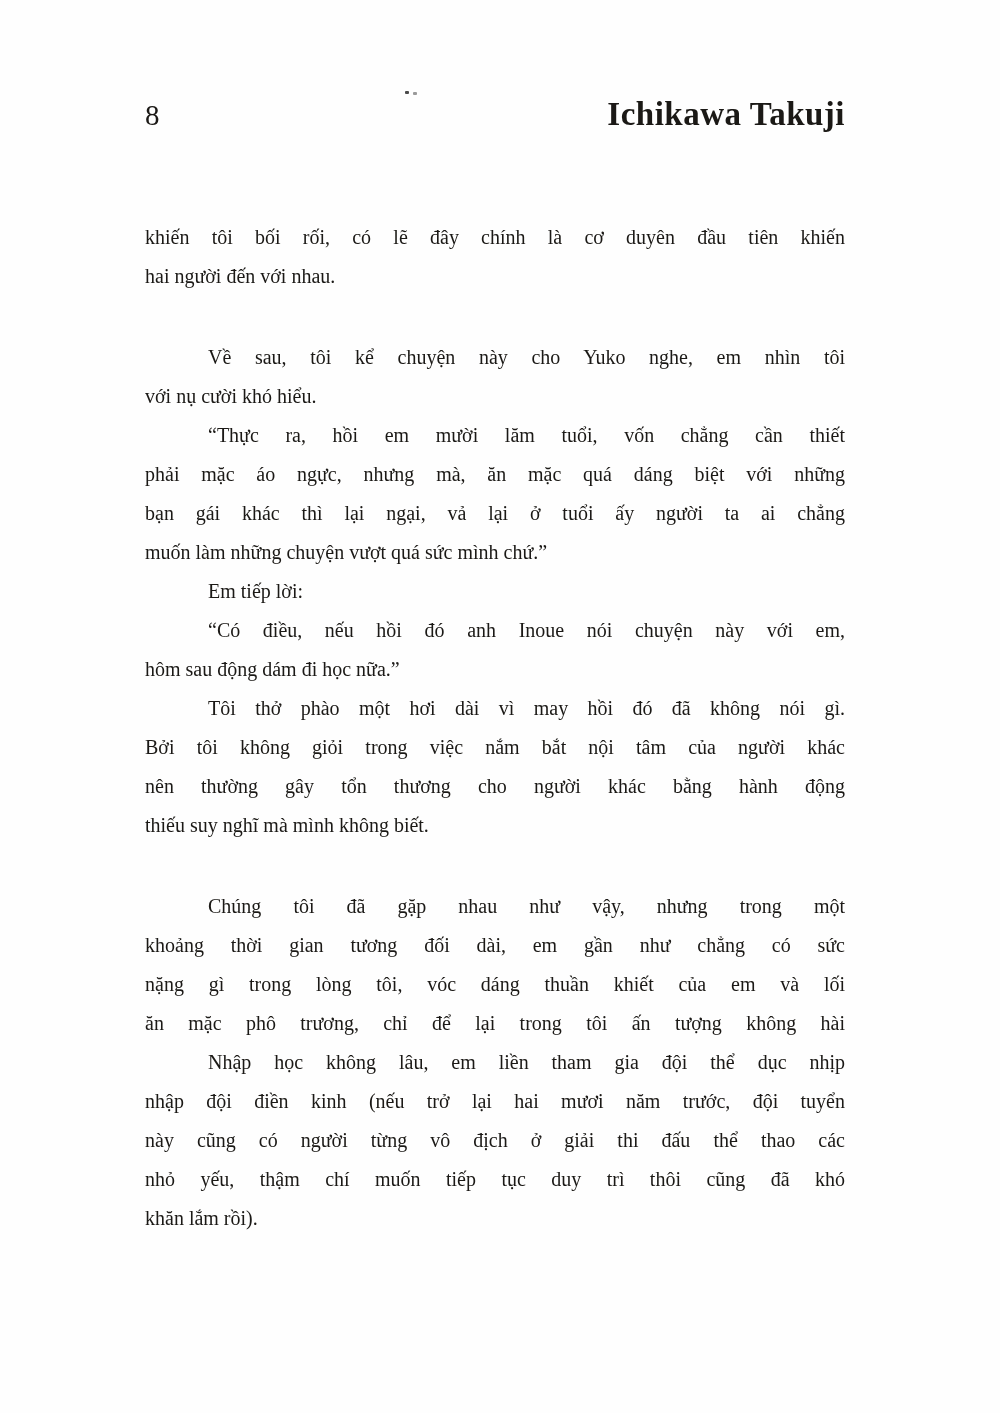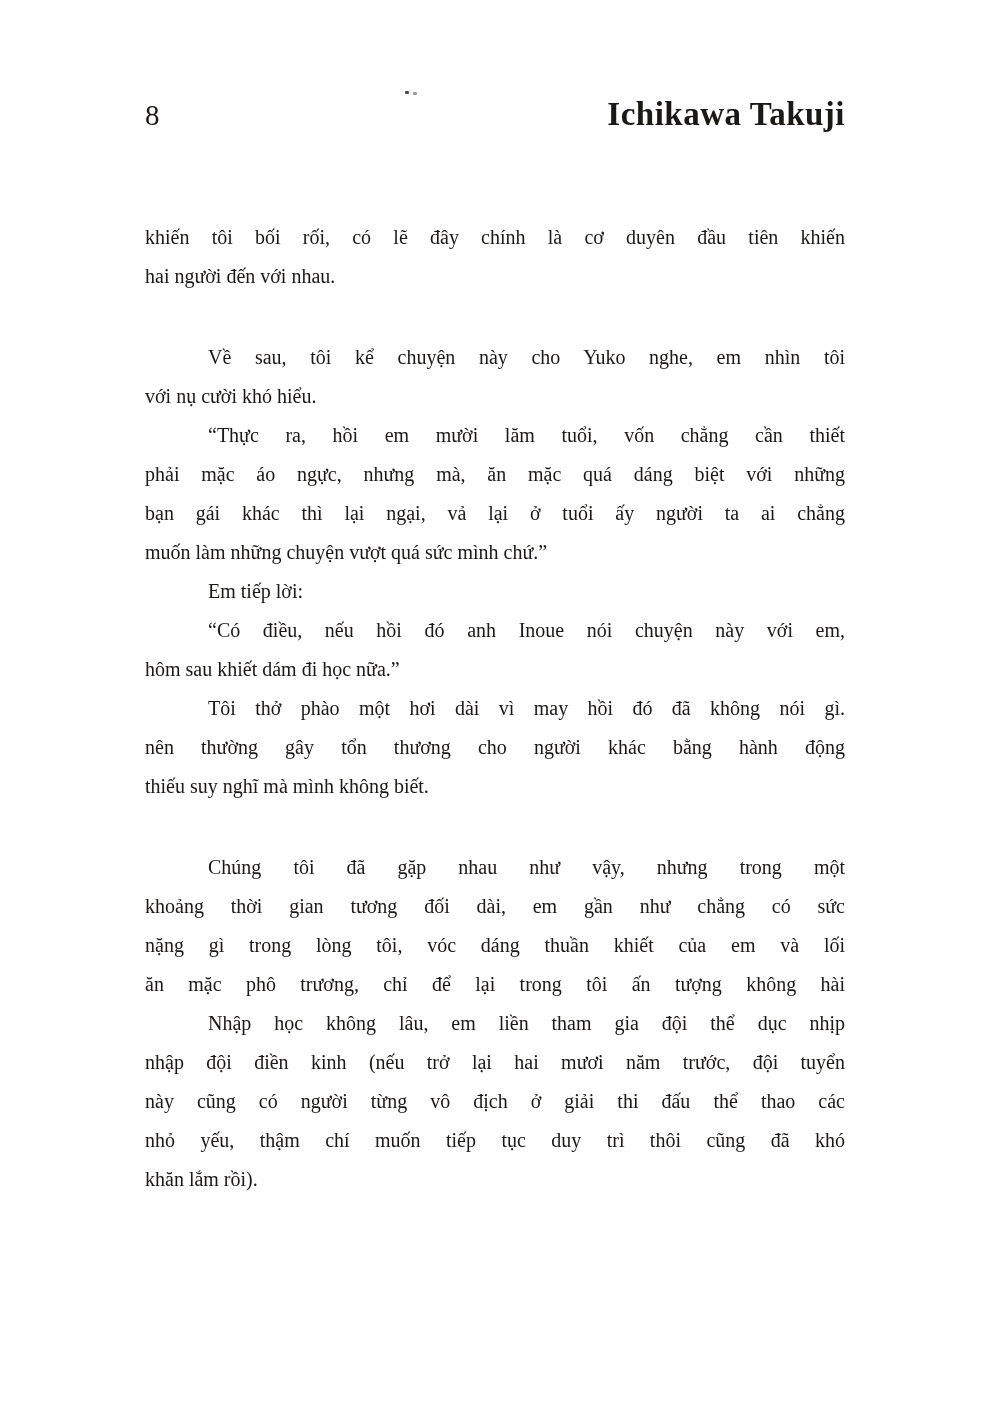--- a/index.html
+++ b/index.html
@@ -87,22 +87,23 @@
       <div class="text-line">khiến tôi bối rối, có lẽ đây chính là cơ duyên đầu tiên khiến</div>
       <div class="text-line last">hai người đến với nhau.</div>
       <div class="text-line indent scene-break">Về sau, tôi kể chuyện này cho Yuko nghe, em nhìn tôi</div>
       <div class="text-line last">với nụ cười khó hiểu.</div>
       <div class="text-line indent">“Thực ra, hồi em mười lăm tuổi, vốn chẳng cần thiết</div>
       <div class="text-line">phải mặc áo ngực, nhưng mà, ăn mặc quá dáng biệt với những</div>
       <div class="text-line">bạn gái khác thì lại ngại, vả lại ở tuổi ấy người ta ai chẳng</div>
       <div class="text-line last">muốn làm những chuyện vượt quá sức mình chứ.”</div>
       <div class="text-line indent last">Em tiếp lời:</div>
       <div class="text-line indent">“Có điều, nếu hồi đó anh Inoue nói chuyện này với em,</div>
-      <div class="text-line last">hôm sau khiết dám đi học nữa.”</div>
+      <div class="text-line last">hôm sau động dám đi học nữa.”</div>
       <div class="text-line indent">Tôi thở phào một hơi dài vì may hồi đó đã không nói gì.</div>
+      <div class="text-line">Bởi tôi không giỏi trong việc nắm bắt nội tâm của người khác</div>
       <div class="text-line">nên thường gây tổn thương cho người khác bằng hành động</div>
       <div class="text-line last">thiếu suy nghĩ mà mình không biết.</div>
       <div class="text-line indent scene-break">Chúng tôi đã gặp nhau như vậy, nhưng trong một</div>
       <div class="text-line">khoảng thời gian tương đối dài, em gần như chẳng có sức</div>
       <div class="text-line">nặng gì trong lòng tôi, vóc dáng thuần khiết của em và lối</div>
       <div class="text-line">ăn mặc phô trương, chỉ để lại trong tôi ấn tượng không hài</div>
       <div class="text-line indent">Nhập học không lâu, em liền tham gia đội thể dục nhịp</div>
       <div class="text-line">nhập đội điền kinh (nếu trở lại hai mươi năm trước, đội tuyển</div>
       <div class="text-line">này cũng có người từng vô địch ở giải thi đấu thể thao các</div>
       <div class="text-line">nhỏ yếu, thậm chí muốn tiếp tục duy trì thôi cũng đã khó</div>

